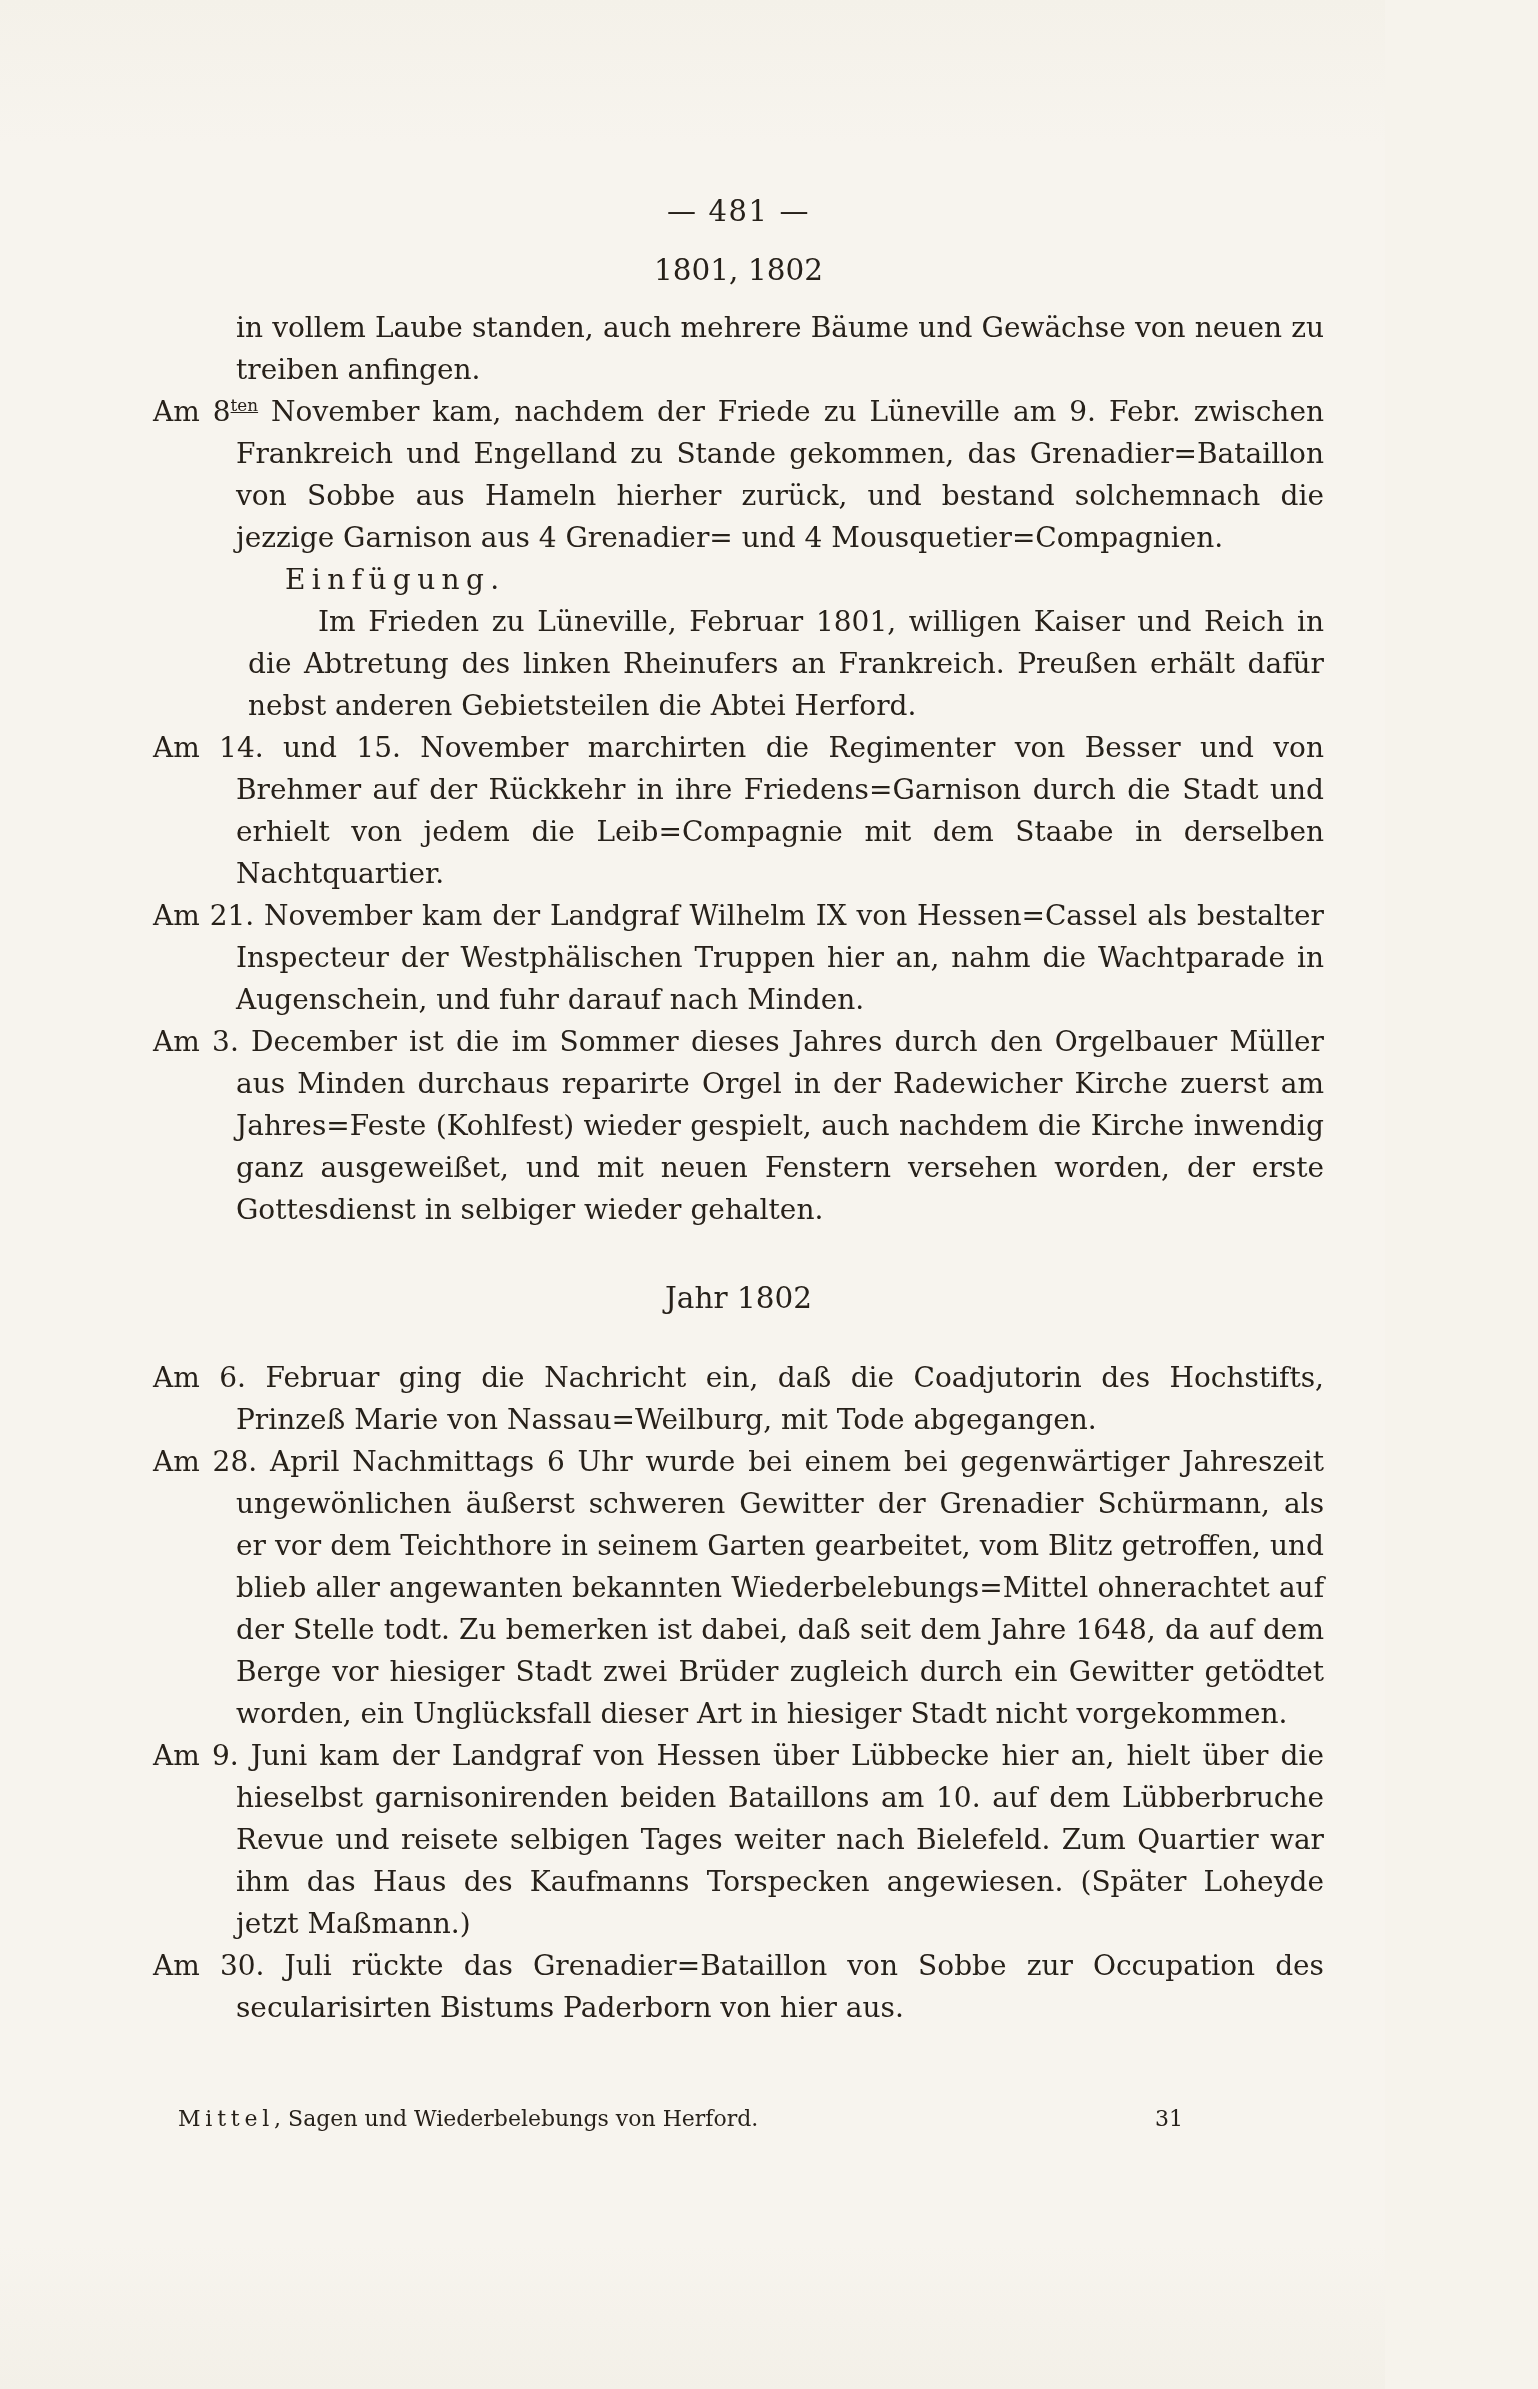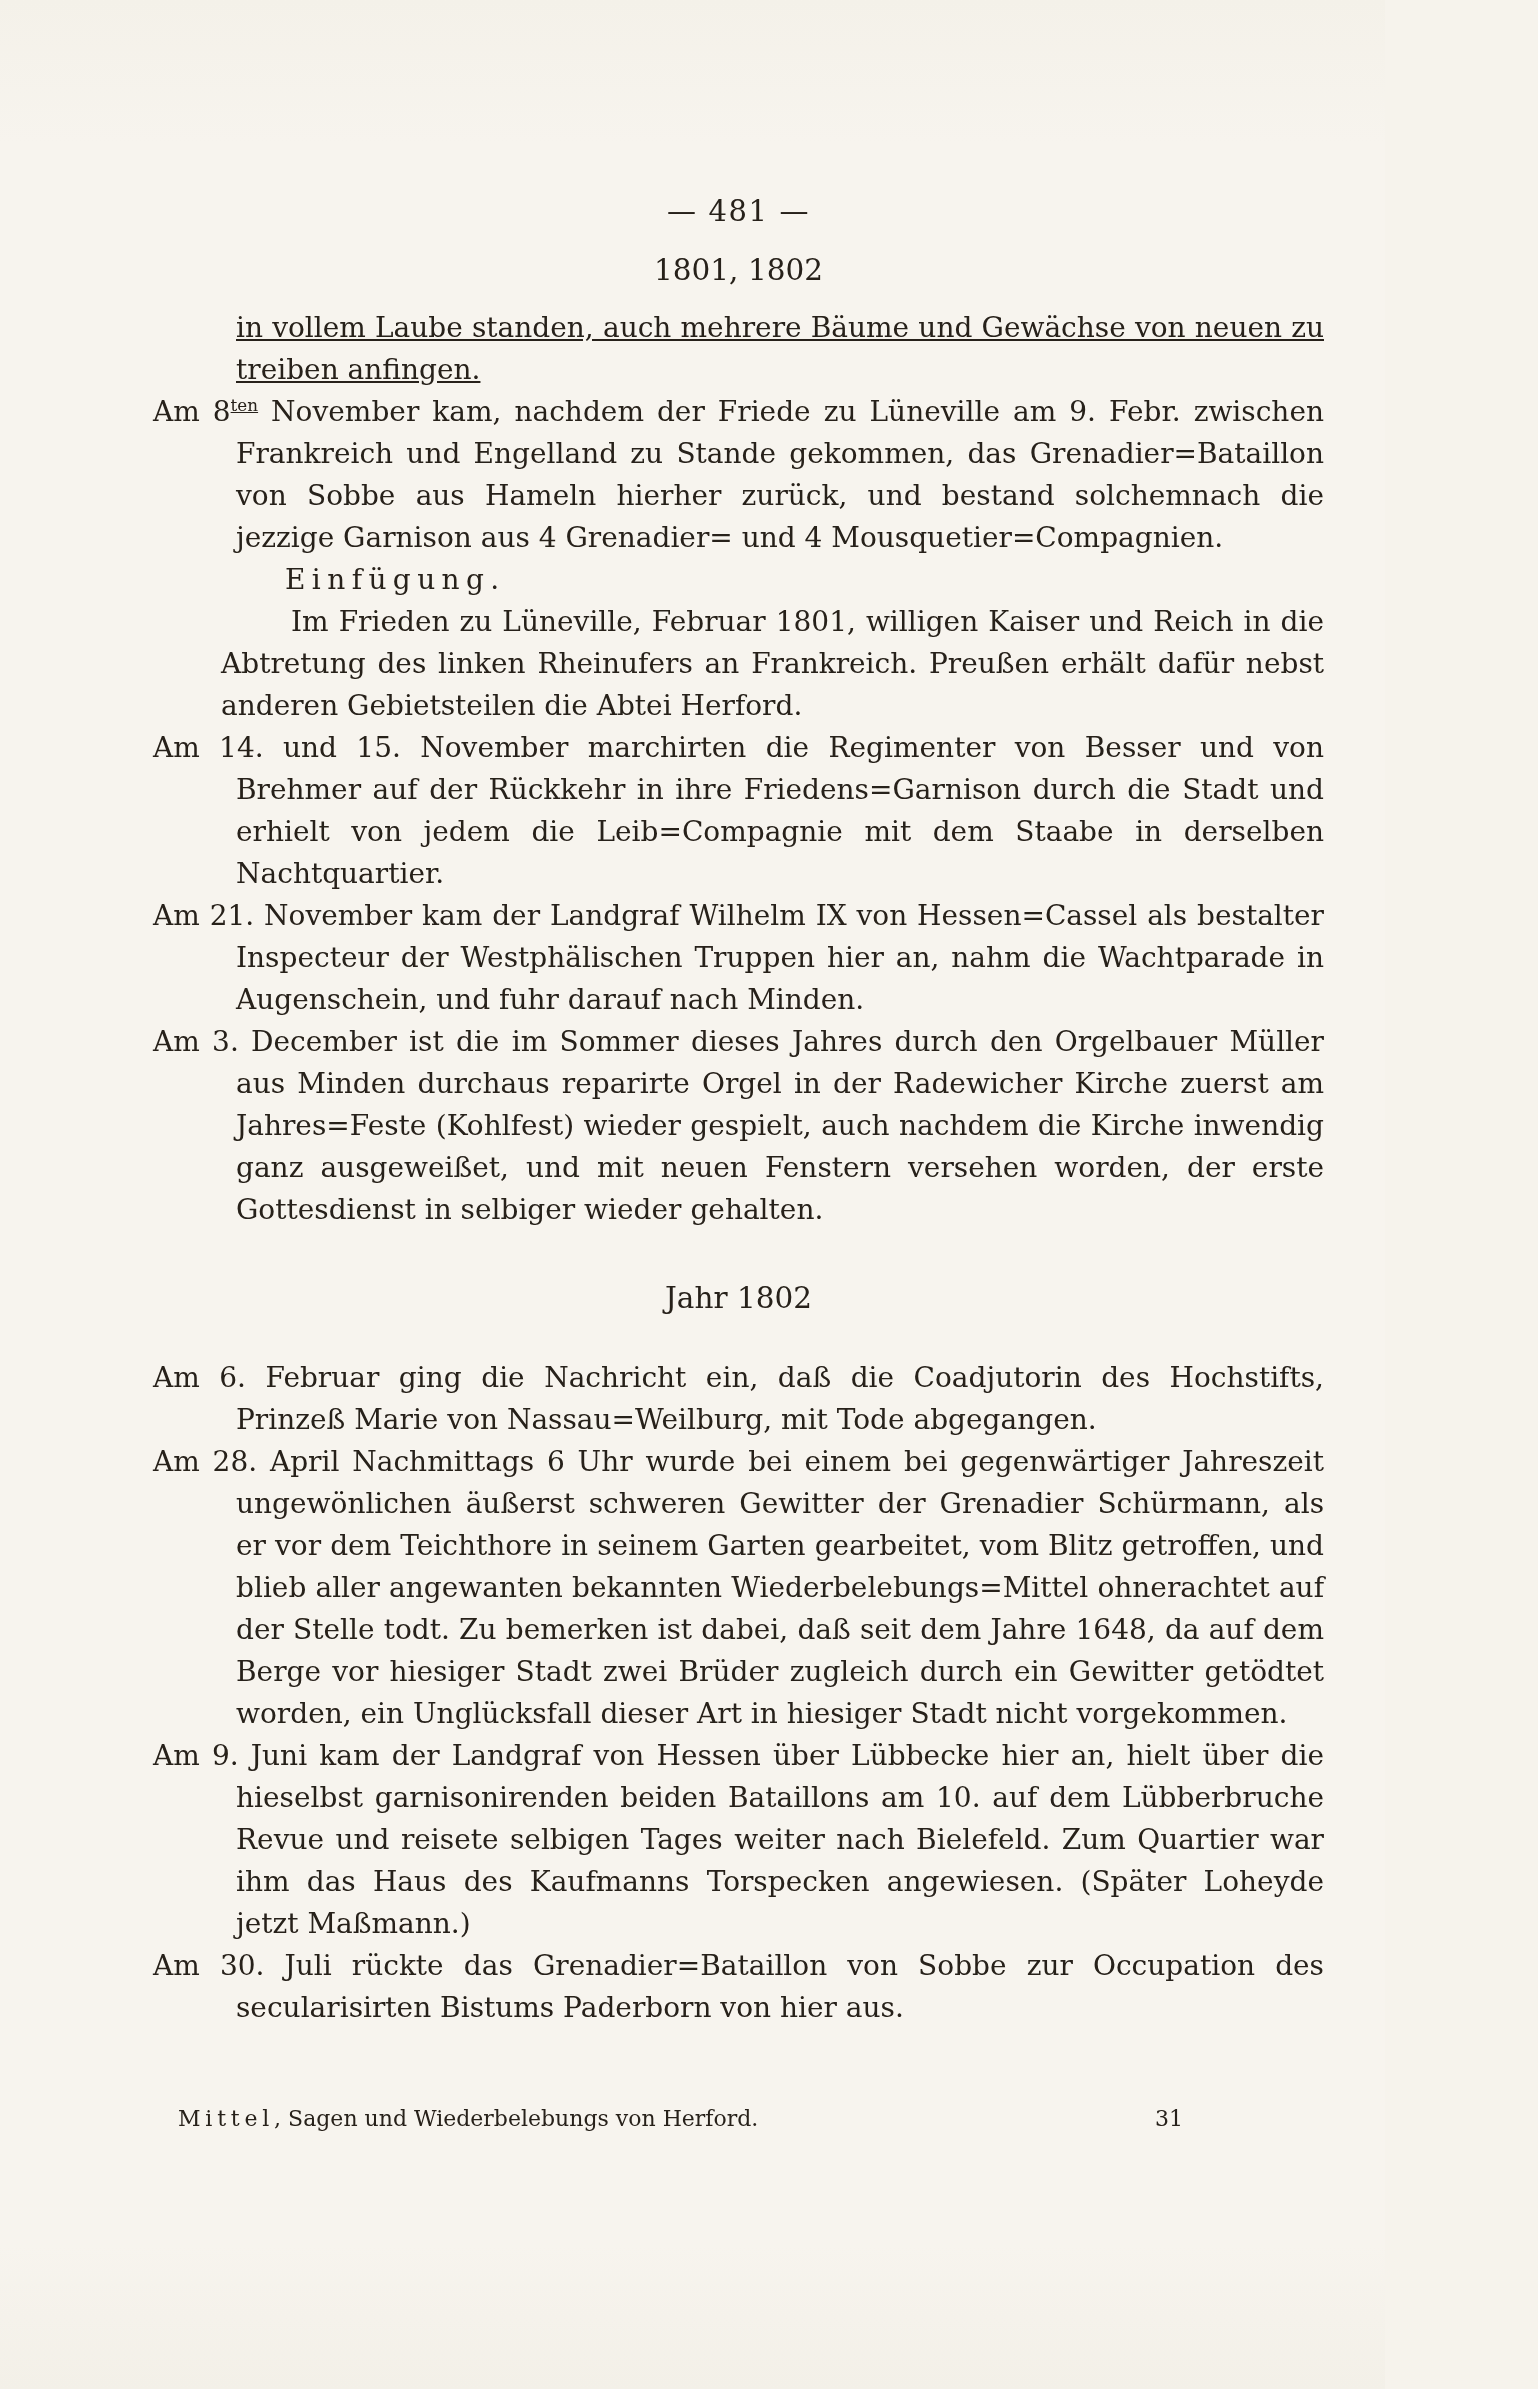--- a/index.html
+++ b/index.html
@@ -41,40 +41,39 @@
       margin: 0 0 18px 0;
     }
     .para {
       margin: 0;
       font-size: 28px;
       line-height: 42px;
       text-align: justify;
     }
     .continuation {
       padding-left: 83px;
-      text-decoration: underline;
     }
     .entry {
       padding-left: 83px;
       text-indent: -83px;
     }
     .sup {
       font-size: 0.6em;
       vertical-align: super;
       text-decoration: underline;
       line-height: 0;
     }
     .insertion-label {
       margin: 0 0 0 132px;
       font-size: 28px;
       line-height: 42px;
       letter-spacing: 6.4px;
     }
     .insertion-text {
-      margin-left: 68px;
+      margin-left: 95px;
       text-indent: 70px;
     }
     .section-heading {
       text-align: center;
       font-size: 29.5px;
       line-height: 38px;
       font-weight: normal;
       margin: 48px 0 40px 0;
     }
     .footer {

